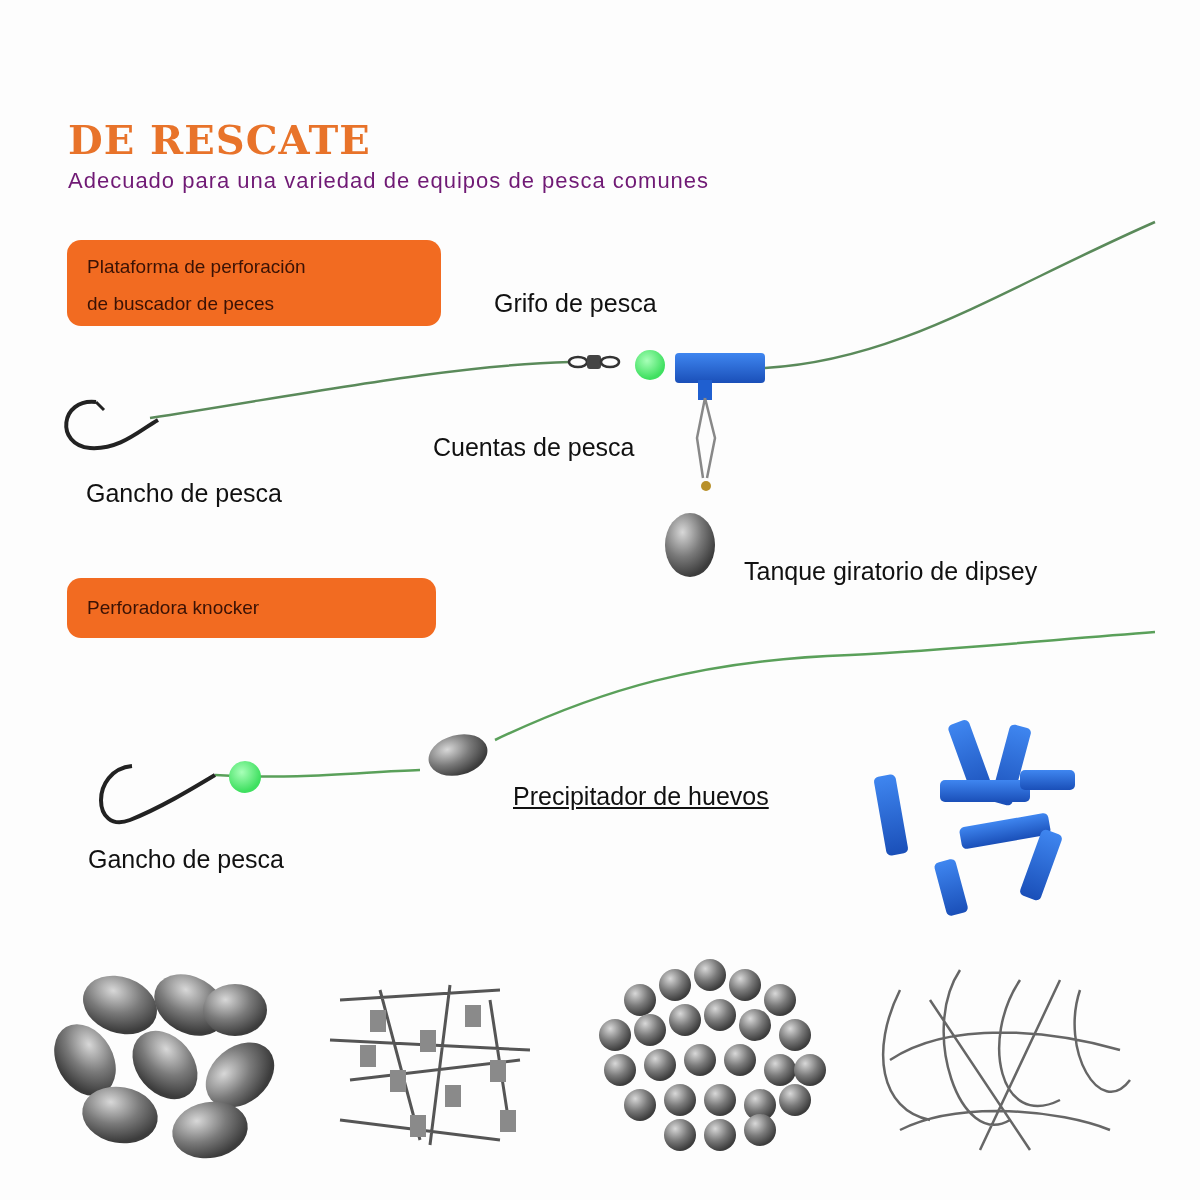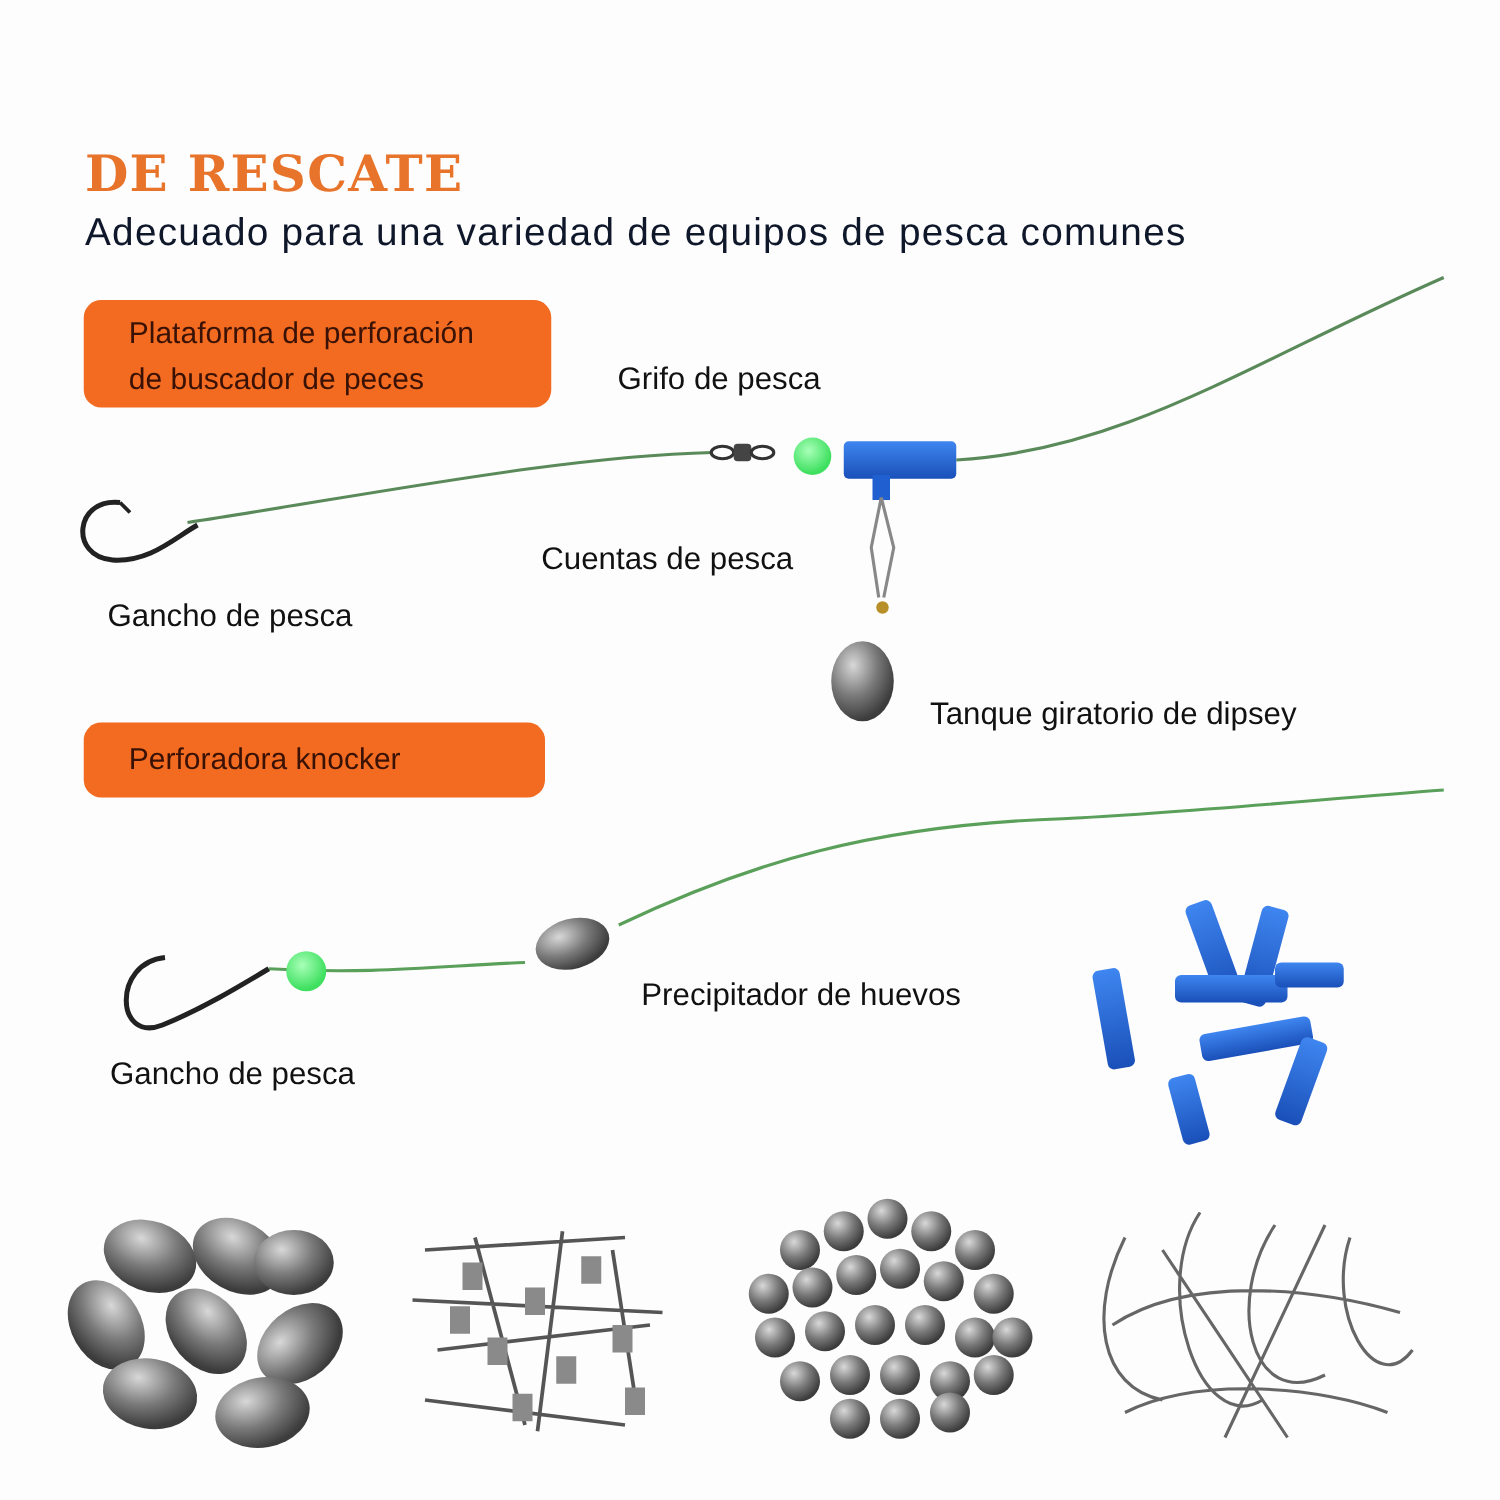--- a/index.html
+++ b/index.html
@@ -1,19 +1,19 @@
 <!DOCTYPE html>
 <html><head>
 <meta charset="utf-8">
 <style>
   html, body { margin:0; padding:0; }
   body { width:1200px; height:1200px; background:#fdfdfd; position:relative; overflow:hidden; font-family:"Liberation Sans", sans-serif; }
   .title { position:absolute; left:68px; top:62px; font-family:"DejaVu Serif", serif; font-weight:bold; color:#e8732a; font-size:40px; line-height:52px; letter-spacing:1px; margin:0; }
-  .subtitle { position:absolute; left:68px; top:168px; font-size:31px; color:#0f172a; letter-spacing:1px; }
-  .tag { position:absolute; background:#f26b21; color:#3a1205; border-radius:14px; font-size:24px; line-height:37px; padding:8px 36px; box-sizing:border-box; }
+  .subtitle { position:absolute; left:68px; top:168px; font-size:22px; color:#701a75; letter-spacing:1px; }
+  .tag { position:absolute; background:#f26b21; color:#3a1205; border-radius:14px; font-size:19px; line-height:37px; padding:8px 20px; box-sizing:border-box; }
   .lbl { position:absolute; font-size:25px; color:#111; line-height:36px; }
   svg.art { position:absolute; left:0; top:0; }
 </style>
 </head>
 <body>
 
 <h1 class="title">
   <br>
   <span>DE RESCATE</span>
 </h1>
@@ -146,14 +146,14 @@
 <div class="lbl" style="left:494px; top:285px;">Grifo de pesca</div>
 <div class="lbl" style="left:433px; top:404px;margin-top:25px;">Cuentas de pesca</div>
 <div class="lbl" style="left:766px; top:399px;">
   <br>
 </div>
 <div class="lbl" style="left:86px; top:475px;">Gancho de pesca</div>
 <div class="lbl" style="left:744px; top:553px;">Tanque giratorio de dipsey</div>
 
 <div class="tag" style="left:67px; top:578px; width:369px; height:60px; line-height:44px;">Perforadora knocker</div>
 
-<div class="lbl" style="left:513px; top:778px;">Precipitador de huevos</div>
+<div class="lbl" style="left:513px; top:778px;text-decoration:underline;">Precipitador de huevos</div>
 <div class="lbl" style="left:88px; top:841px;">Gancho de pesca</div>
 
 </body></html>

